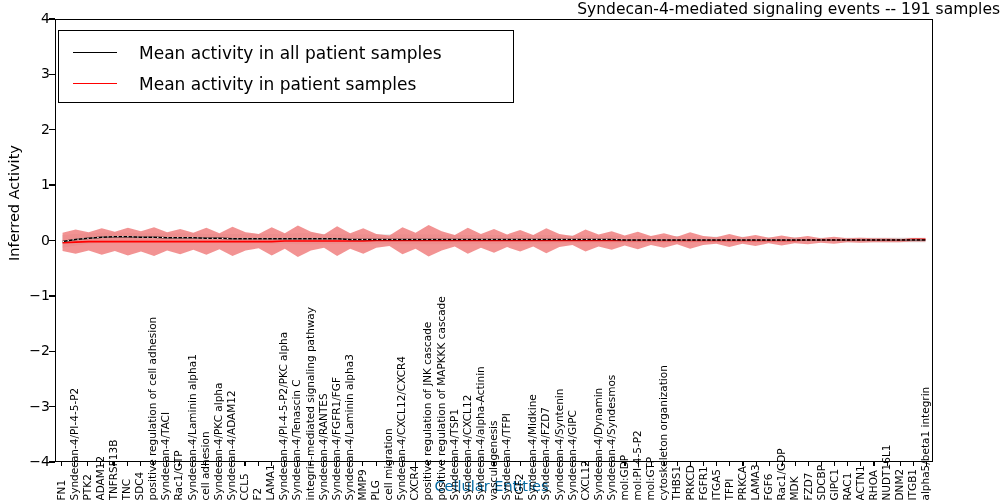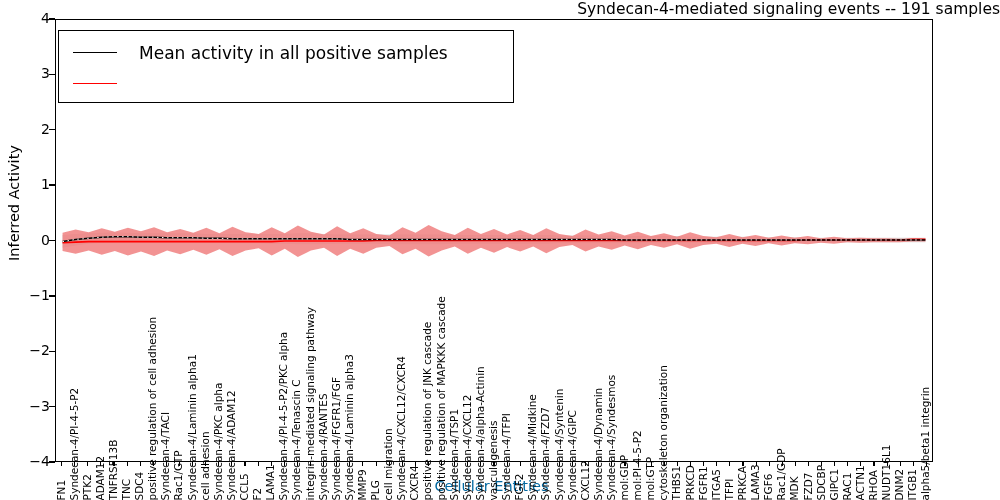--- a/index.html
+++ b/index.html
@@ -226,20 +226,21 @@
       <div class="xtick-label" style="left: 849.239px;">DNM2</div>
       <div class="xtick-mark" style="left: 857.793px;"></div>
       <div class="xtick-label" style="left: 862.343px;">ITGB1</div>
       <div class="xtick-mark" style="left: 870.898px;"></div>
       <div class="xtick-label" style="left: 875.448px;">alpha5/beta1 integrin</div>
     </div>
 
   <div id="legend">
     <div class="legend-row">
       <span class="legend-swatch" style="border-top-color: rgb(0, 0, 0);"></span>
-      <span class="legend-text">Mean activity in all positive samples</span>
+      <span class="legend-text">Mean activity in all patient samples</span>
     </div>
     <div class="legend-row">
       <span class="legend-swatch" style="border-top-color: rgb(255, 0, 0);"></span>
+      <span class="legend-text">Mean activity in patient samples</span>
     </div>
   </div>
 
 </div>
 
 </body></html>

